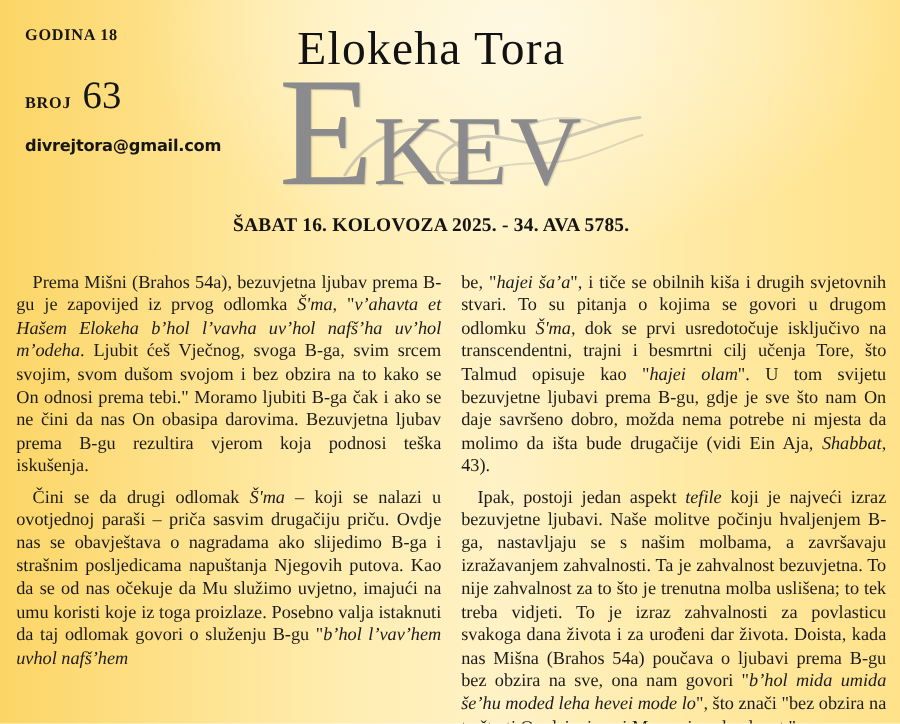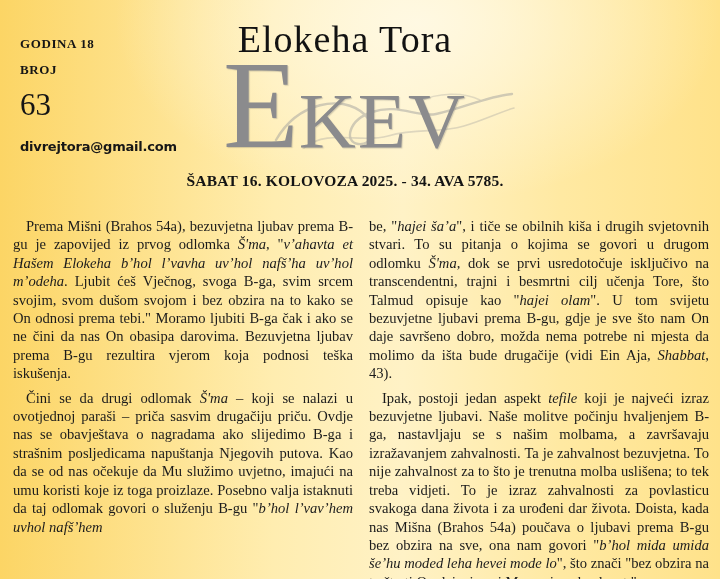--- a/index.html
+++ b/index.html
@@ -11,23 +11,23 @@
     background:
       radial-gradient(ellipse 60% 45% at 58% 4%, rgba(255,248,224,.9) 0%, rgba(255,248,224,0) 70%),
       linear-gradient(to right, #fcd565 0%, #ffeeb4 38%, #fff3c9 55%, #ffeκ 70%, #ffe globale 100%);
     background:
       radial-gradient(ellipse 60% 45% at 58% 4%, rgba(255,249,228,.95) 0%, rgba(255,249,228,0) 70%),
       linear-gradient(to right, #fcd565 0%, #ffedb0 38%, #fff2c6 56%, #ffe9a2 78%, #ffe28a 100%);
     color:#1b1b1b;
   }
 
   
-  .meta { position:absolute; left:20px; top:36px; }
+  .meta { position:absolute; left:20px; top:20px; }
   .godina { font-size:13px; font-weight:bold; letter-spacing:.6px; color:#151515; }
-  .broj-line { margin-top:10px; display:flex; align-items:baseline; gap:9px;flex-direction:column; }
+  .broj-line { margin-top:22px; display:flex; align-items:baseline; gap:9px; }
   .broj-label { font-size:13px; font-weight:bold; letter-spacing:.6px; color:#151515; }
   .broj-number { font-size:31px; color:#151515; }
   .email { margin-top:16px; font-family:"DejaVu Sans", sans-serif; font-size:13px; font-weight:bold; letter-spacing:-.2px; color:#161616; }
 
   
   .masthead { position:absolute; left:0; top:0; width:690px; text-align:center; }
   .title { margin-top:17px; font-size:38px; letter-spacing:1px; color:#121212; font-weight:400; }
 
   .logo { position:absolute; left:0; top:44px; width:690px; height:125px; pointer-events:none; }
   .ekev {

